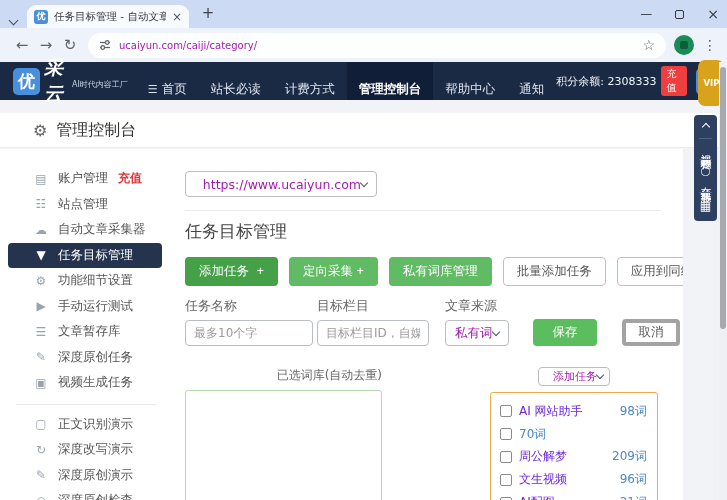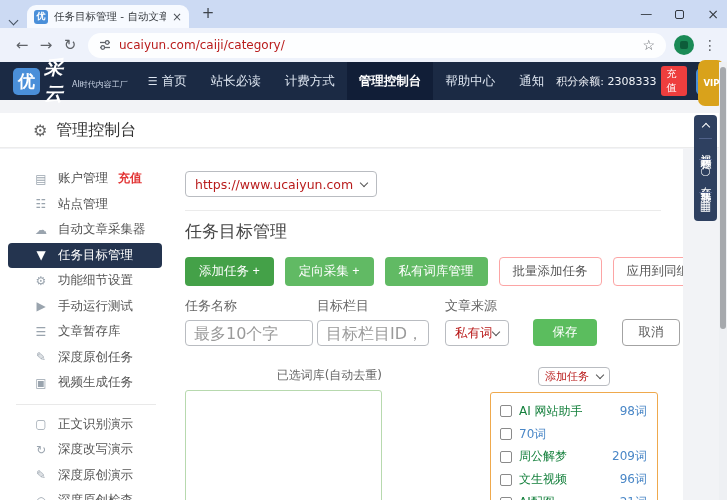--- a/index.html
+++ b/index.html
@@ -16,33 +16,33 @@
   .tab-close { font-size:12px; color:#50555c; flex:0 0 auto; cursor:pointer; }
   .new-tab { position:absolute; left:199px; top:4px; font-size:15px; color:#3d434b; width:18px; height:18px; text-align:center; }
   .win-controls { position:absolute; right:8px; top:0; height:28px; display:flex; align-items:center; gap:23px; }
   .win-min { font-size:12px; color:#33383f; }
   .win-max { width:9px; height:9px; border:1.3px solid #33383f; border-radius:2px; display:inline-block; }
   .win-close { font-size:14px; color:#33383f; }
 
   .toolbar { position:absolute; left:0; top:28px; width:727px; height:34px; background:#eef2fb; display:flex; align-items:center; padding:0 10px; }
   .nav-ic { font-size:15px; color:#5f6368; width:24px; text-align:center; }
   .omnibox { margin-left:6px; flex:1; height:25px; border-radius:13px; background:#fdfeff; display:flex; align-items:center; padding:0 11px; gap:8px; }
-  .url-text { font-size:12px; color:#b91c1c; flex:1; white-space:nowrap; overflow:hidden; }
+  .url-text { font-size:10px; color:#a21caf; flex:1; white-space:nowrap; overflow:hidden; }
   .star { font-size:14px; color:#5f6368; }
   .avatar { width:20px; height:20px; border-radius:50%; background:#1a8a56; margin:0 9px 0 8px; position:relative; flex:0 0 auto; }
   .avatar::after { content:""; position:absolute; left:6px; top:6px; width:8px; height:8px; background:#0d5c3a; border-radius:2px; }
   .menu-dots { font-size:14px; color:#5f6368; }
 
   
   .site-header { position:absolute; left:0; top:62px; width:727px; height:38px; background:#1b2a44; display:flex; align-items:center; padding-left:13px; }
   .logo-box { width:27px; height:27px; border-radius:5px; background:#4a8fd9; color:#fff; font-size:17px; font-weight:bold; display:flex; align-items:center; justify-content:center; flex:0 0 auto; }
   .logo-name { color:#fff; font-size:19px; font-weight:bold; font-style:italic; letter-spacing:2px; margin-left:4px; }
   .tagline { color:#c7d2e4; font-size:8px; margin:6px 8px 0 7px; white-space:nowrap; }
   .main-nav { display:flex; height:38px; align-items:center; }
-  .nav-item { padding:0 12px; height:38px; line-height:38px; font-size:12.5px; color:#dde5f0; white-space:nowrap; cursor:pointer; }
+  .nav-item { padding:8px 12px; height:38px; line-height:38px; font-size:12.5px; color:#dde5f0; white-space:nowrap; cursor:pointer; }
   .nav-item .ham { font-size:11px; margin-right:4px; }
   .nav-item.active { background:#111e37; color:#fff; font-weight:bold; }
   .header-right { margin-left:auto; display:flex; align-items:center; padding-right:24px; }
   .points { color:#f0f3f8; font-size:11px; white-space:nowrap; }
   .recharge-badge { background:#ee3e3e; color:#fff; font-size:10px; padding:1px 5px; border-radius:3px; margin-left:5px; cursor:pointer; }
   .vip-logo { margin-left:9px; position:relative; width:27px; height:27px; background:#4a8fd9; border-radius:5px; color:#fff; font-size:17px; font-weight:bold; display:flex; align-items:center; justify-content:center; }
   .vip-badge { position:absolute; top:-8px; right:-7px; background:#d9a21b; color:#fff; font-size:8.5px; font-weight:bold; padding:18px 5px; border-radius:7px; }
 
   
   .console-titlebar { position:absolute; left:0; top:113px; width:719px; height:35px; background:#fff; border-bottom:1px solid #ececec; display:flex; align-items:center; padding-left:33px; gap:9px; }
@@ -56,54 +56,54 @@
   .side-item { height:25.5px; display:flex; align-items:center; padding-left:34px; gap:10px; cursor:pointer; }
   .side-ic { font-size:12px; color:#9aa4ae; width:14px; text-align:center; flex:0 0 auto; }
   .side-label { font-size:12.5px; color:#555; white-space:nowrap; }
   .side-item.active { margin:0 10px 0 8px; padding-left:26px; background:#24344f; border-radius:4px; }
   .side-item.active .side-ic, .side-item.active .side-label { color:#fff; }
   .side-badge { color:#e23333; font-weight:bold; font-size:12px; }
   .side-divider { border-top:1px solid #e9e9e9; margin:8px 16px 7px 16px; }
 
   .main-area { position:absolute; left:185px; top:0; width:498px; }
   .sel { border:1px solid #b9bcc1; border-radius:4px; background:#fff; display:flex; align-items:center; padding:0 9px; cursor:pointer; }
-  .sel .sel-text { flex:1; font-size:12.5px; color:#b91c1c; white-space:nowrap; overflow:hidden; }
+  .sel .sel-text { flex:1; font-size:12.5px; color:#a21caf; white-space:nowrap; overflow:hidden;text-align:right; }
   .sel-chev { width:6px; height:6px; border-left:1.4px solid #555; border-bottom:1.4px solid #555; transform:rotate(-45deg); margin-top:-3px; flex:0 0 auto; }
   .site-select { margin-top:22px; width:192px; height:26px; }
   .main-hr { margin-top:13px; width:476px; border-top:1px solid #ebebeb; }
   .main-heading { margin-top:9px; font-size:17px; color:#454545; font-weight:normal; }
   .btn-row { margin-top:14px; display:flex; gap:11px; }
   .btn { font-size:12.5px; border-radius:4px; padding:5px 13px; white-space:nowrap; cursor:pointer; border:1px solid transparent; }
-  .btn-green-dark { background:#44a148; color:#fff; }
+  .btn-green-dark { background:#44a148; color:#fff;font-family:Liberation Mono, monospace; }
   .btn-green { background:#61ba64; color:#fff; }
   .btn-white { background:#fff; color:#555; border:1px solid #fca5a5; }
 
   .form-row { margin-top:11px; display:flex; align-items:flex-end; }
   .fgroup { display:flex; flex-direction:column; }
   .flabel { font-size:13px; color:#666; margin-bottom:5px; }
-  .finput { height:26px; border:1px solid #b9bcc1; border-radius:4px; padding:12px 8px; font-size:16px; color:#333; font-family:inherit; width:100%; }
+  .finput { height:26px; border:1px solid #b9bcc1; border-radius:4px; padding:12px 8px; font-size:12px; color:#333; font-family:inherit; width:100%; }
   .finput::placeholder { color:#9a9a9a; }
   .g1 { width:128px; margin-right:4px; }
   .g2 { width:112px; margin-right:16px; }
   .g3 { width:64px; }
   .source-sel { height:26px; }
   .save-btn { margin-left:24px; width:64px; height:27px; background:#5bbd5e; color:#fff; font-size:12.5px; border:none; border-radius:4px; cursor:pointer; }
-  .cancel-btn { margin-left:25px; width:58px; height:27px; background:#fff; color:#555; font-size:12.5px; border:1px solid #a3a3a3; border-radius:4px; cursor:pointer; }
+  .cancel-btn { margin-left:25px; width:58px; height:27px; background:#fff; color:#555; font-size:12.5px; border:4px solid #a3a3a3; border-radius:4px; cursor:pointer; }
 
   .bottom-row { margin-top:21px; display:flex; }
   .left-col { width:197px; }
   .box-label { text-align:right; font-size:12px; color:#666; margin-bottom:6px; }
   .selected-box { height:160px; border:1px solid #b7d9ae; border-radius:3px; background:#fff; }
   .right-col { margin-left:108px; width:168px; }
   .filter-sel { width:72px; height:19px; margin:0 auto 6px auto; padding:0 6px; }
   .filter-sel .sel-text { font-size:11px; }
   .lexicon-box { border:1px solid #efa94d; border-radius:3px; background:#fff; padding:7px 10px 7px 9px; height:160px; overflow:hidden; }
   .lex-row { height:22.8px; display:flex; align-items:center; }
   .cbox { width:12px; height:12px; border:1px solid #8a8a8a; border-radius:2px; background:#fff; margin-right:7px; flex:0 0 auto; cursor:pointer; }
-  .lex-name { flex:1; font-size:12px; color:#15803d; white-space:nowrap; overflow:hidden; }
+  .lex-name { flex:1; font-size:12px; color:#6d28d9; white-space:nowrap; overflow:hidden; }
   .lex-count { font-size:12px; color:#4a87c7; white-space:nowrap; }
 
   
   .float-panel { position:absolute; left:694px; top:115px; width:23px; background:#2e4060; border-radius:4px; display:flex; flex-direction:column; align-items:center; padding:9px 0 8px 0; z-index:6; }
   .fp-chev { width:6px; height:6px; border-left:1.5px solid #fff; border-top:1.5px solid #fff; transform:rotate(45deg); margin-bottom:2px; }
   .fp-div { width:13px; border-top:1px solid #51628a; margin:6px 0; }
   .v-label { writing-mode:vertical-rl; text-orientation:upright; font-size:11px; color:#fff; letter-spacing:2px; line-height:1; }
   .fp-circle { color:#fff; font-size:9px; margin-bottom:2px; }
   .fp-qr { color:#fff; font-size:12px; }
 

